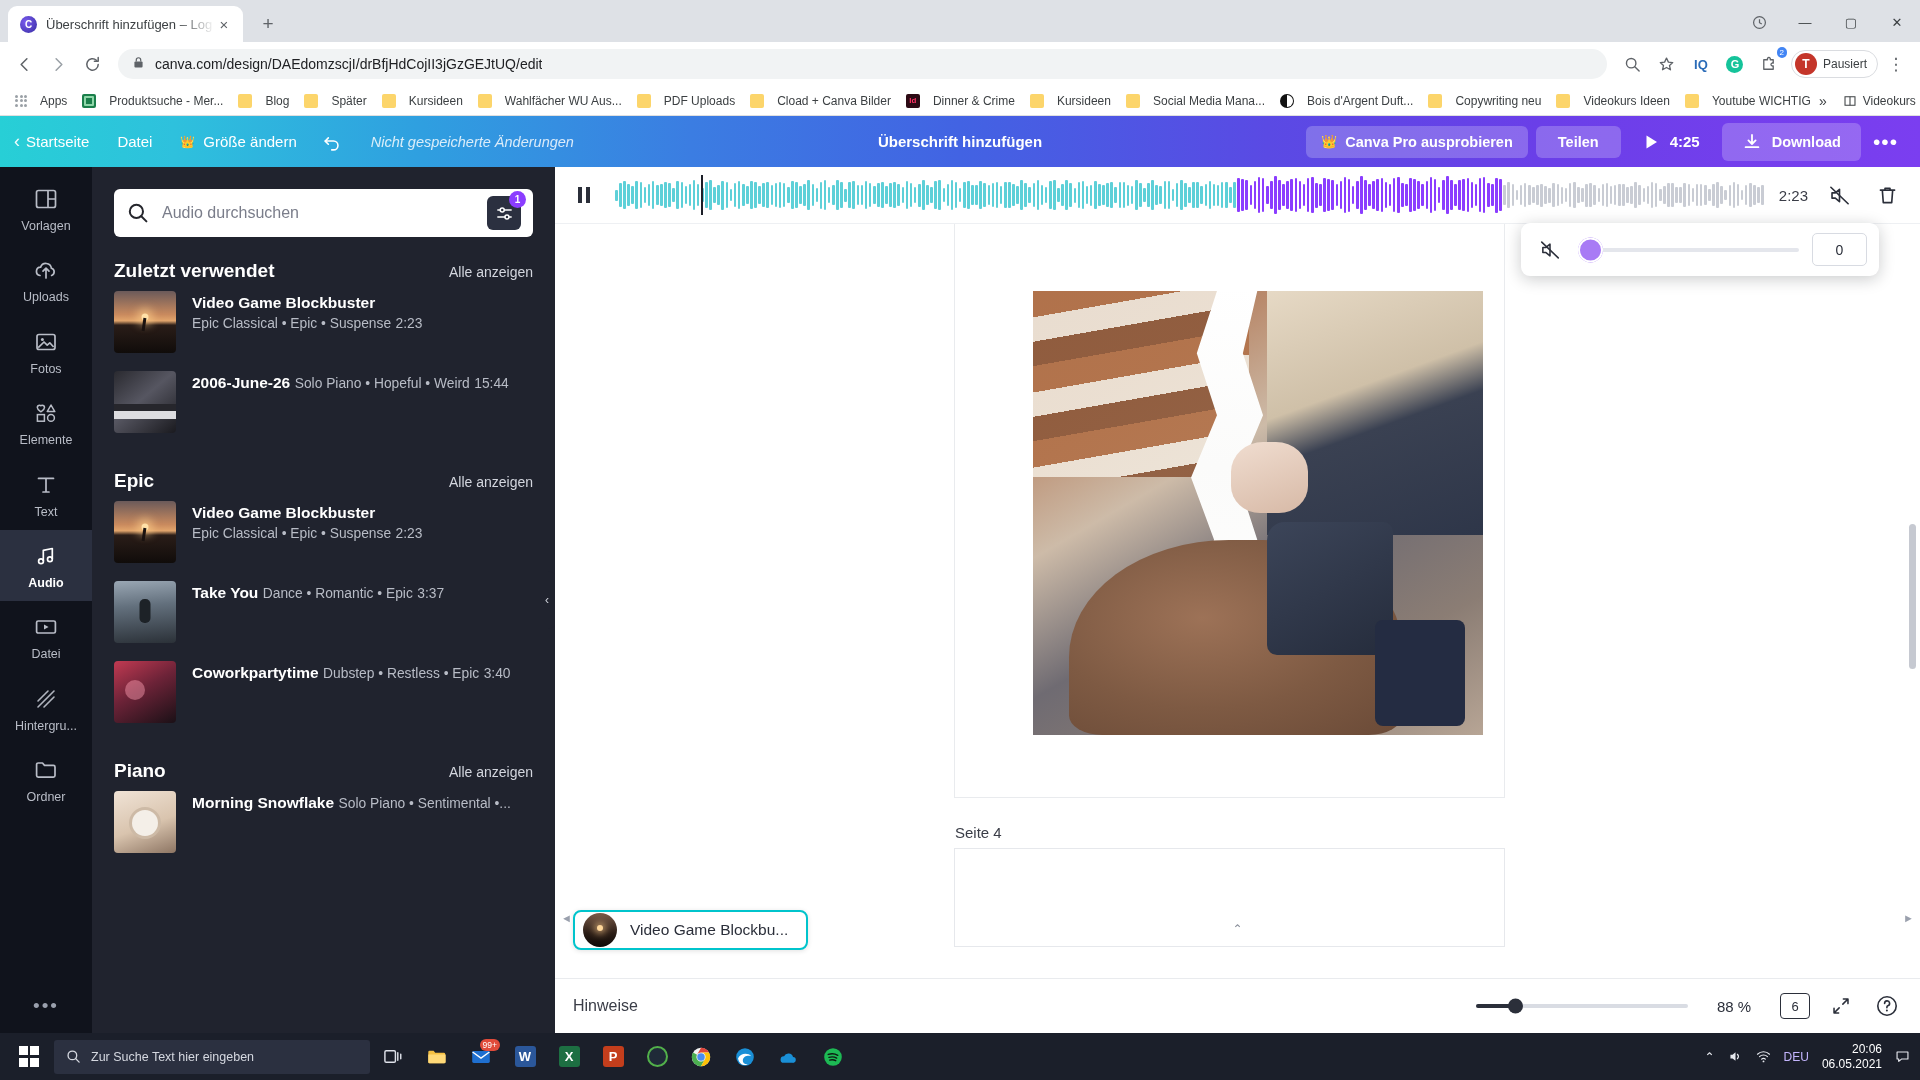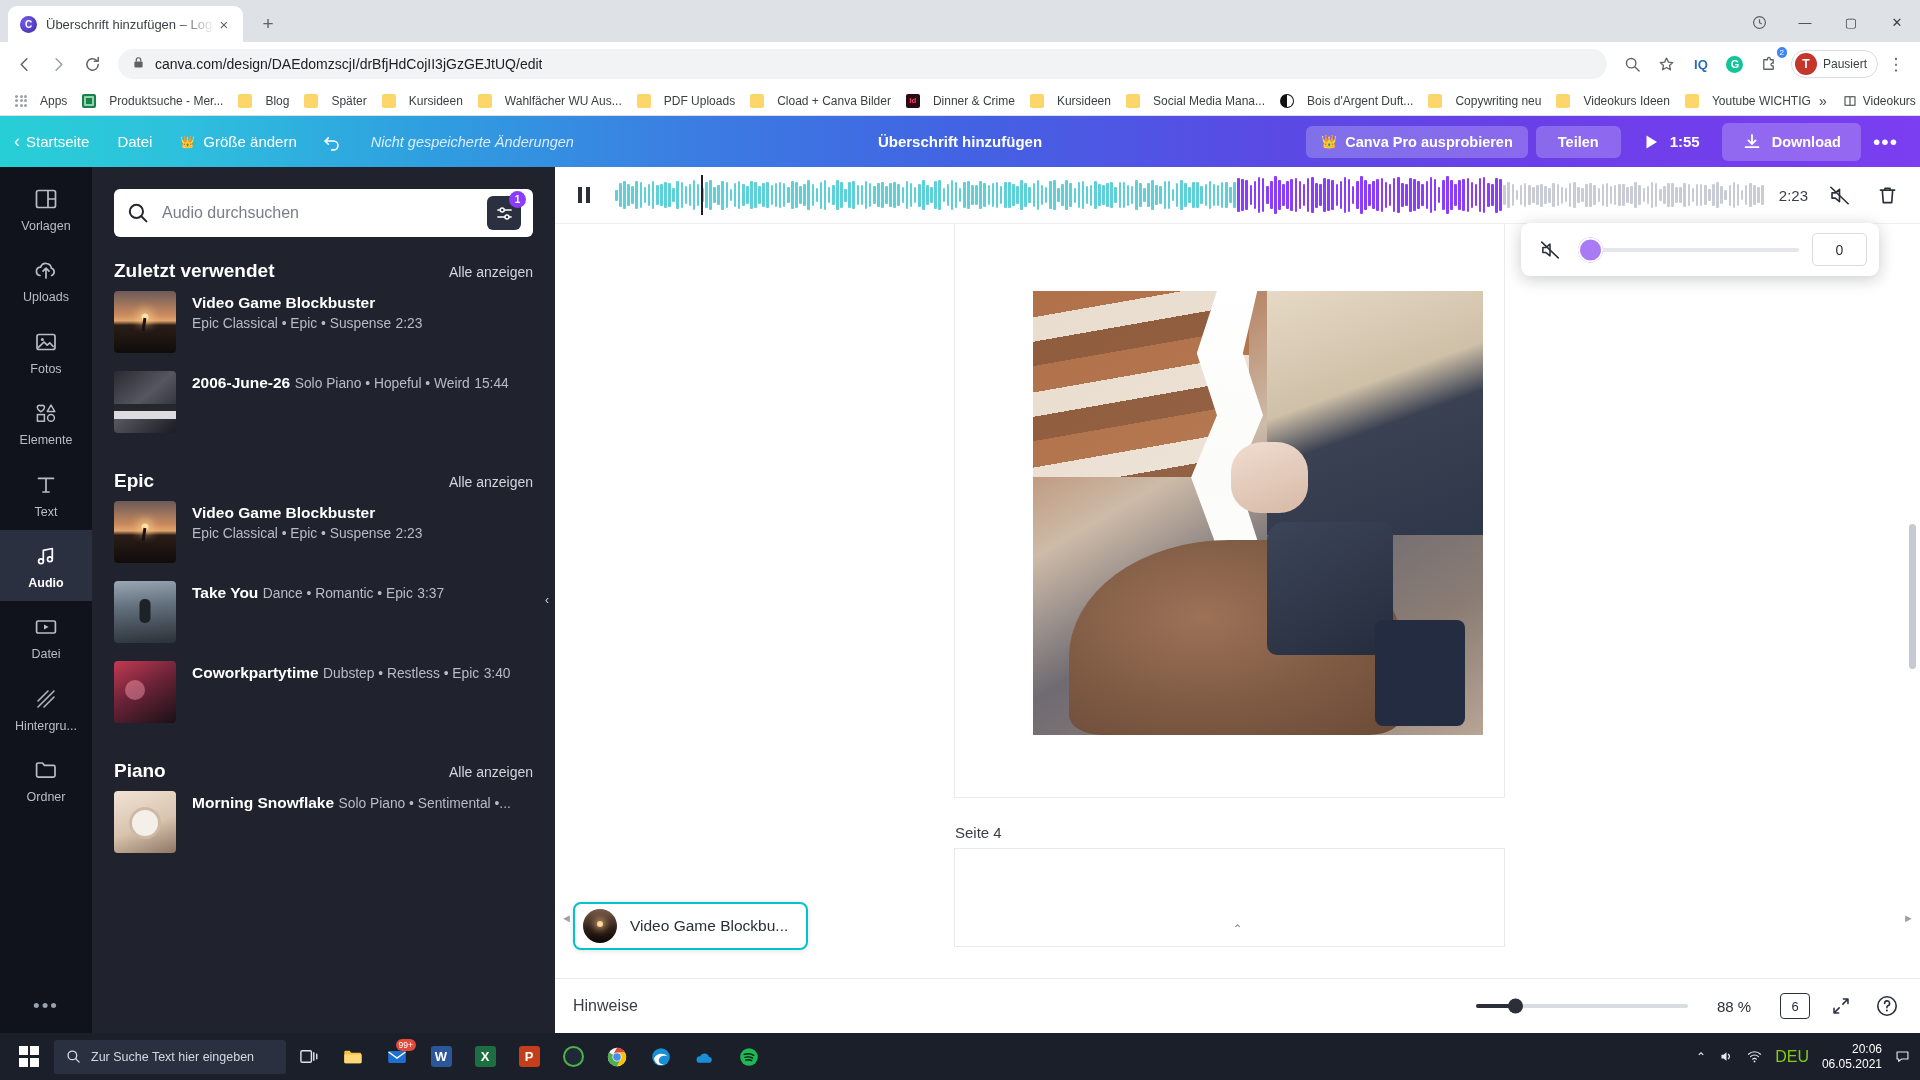--- a/index.html
+++ b/index.html
@@ -142,21 +142,21 @@
   .vol-knob { position:absolute; left:-2px; top:50%; transform:translateY(-50%); width:25px; height:25px;
       border-radius:50%; background:#a87bf5; box-shadow:0 0 0 2px #fff inset; }
   .vol-num { width:55px; height:33px; border:1px solid #d8dbe2; border-radius:5px; display:flex;
       align-items:center; justify-content:center; font-size:14px; color:#2b2f3a; }
 
   
   .canvas-wrap { flex:1; background:#fff; position:relative; overflow:hidden; }
   .page-card { position:absolute; background:#fff; box-shadow:0 0 0 1px #e9ebee; }
   .page-lbl { position:absolute; font-size:15px; color:#3a3d47; }
   .photo { position:absolute; overflow:hidden; background:#b9a091; }
-  .audio-chip { position:absolute; left:18px; bottom:12px; height:48px; background:#fff;
+  .audio-chip { position:absolute; left:18px; bottom:12px; height:40px; background:#fff;
       border:2.5px solid #00c4cc; border-radius:8px; display:flex; align-items:center; gap:13px;
       padding:0 18px 0 8px; box-shadow:0 1px 5px rgba(0,0,0,.12); z-index:8;}
   .chip-av { width:34px; height:34px; border-radius:50%; background:#2f2622; flex:0 0 auto;
       display:flex; align-items:center; justify-content:center; overflow:hidden;}
   .chip-name { font-size:15.5px; color:#2b2f3a; white-space:nowrap; }
   .vscroll { position:absolute; right:4px; top:300px; width:7px; height:145px; background:#c6c9d1; border-radius:4px;}
   .hscroll-l { position:absolute; left:6px; bottom:54px; color:#9aa0ad; font-size:11px; }
   .hscroll-r { position:absolute; right:6px; bottom:54px; color:#9aa0ad; font-size:11px; }
   .notes-caret { position:absolute; left:50%; transform:translateX(-50%); bottom:40px;
       width:56px; height:18px; color:#8a8f9b; font-size:12px; display:flex; align-items:center; justify-content:center; }
@@ -174,21 +174,21 @@
   .pagecount { width:30px; height:26px; border:1.6px solid #2b2f3a; border-radius:4px; display:flex;
       align-items:center; justify-content:center; font-size:13px; color:#2b2f3a; }
   .sb-ic { width:30px; height:30px; display:flex; align-items:center; justify-content:center; color:#2b2f3a;}
 
   
   .taskbar { height:47px; flex:0 0 47px; background:#1b1f2a; display:flex; align-items:center;
       padding:0 6px; gap:2px; }
   .tb-start { width:46px; height:47px; display:flex; align-items:center; justify-content:center; }
   .winlogo { display:grid; grid-template-columns:9px 9px; grid-template-rows:9px 9px; gap:2.5px; }
   .winlogo i { background:#fff; display:block; }
-  .tb-search { width:232px; height:34px; background:#2b3040; border-radius:3px; display:flex;
+  .tb-search { width:316px; height:34px; background:#2b3040; border-radius:3px; display:flex;
       align-items:center; gap:10px; padding:0 12px; }
   .tb-search span { font-size:12.5px; color:#d5d8e0; white-space:nowrap; }
   .tb-app { width:42px; height:47px; display:flex; align-items:center; justify-content:center; position:relative;}
   .tb-badge { position:absolute; top:6px; right:2px; background:#e04b3a; color:#fff; font-size:8.5px;
       border-radius:8px; padding:0 3px; line-height:12px; }
   .tray { margin-left:auto; display:flex; align-items:center; gap:13px; padding-right:4px; color:#e6e8ee; font-size:12px;}
   .clock { text-align:right; line-height:1.25; font-size:12px; color:#fff; }
   .tray-ic { display:flex; align-items:center; justify-content:center; color:#e6e8ee;}
 </style>
 </head>
@@ -380,21 +380,21 @@
       <span class="h-spacer"></span>
       <div class="btn-pro">
         <span style="font-size:13px;">👑</span>
         <span>Canva Pro ausprobieren</span>
       </div>
       <div class="btn-share">Teilen</div>
       <div class="btn-play">
         <svg width="20" height="20" viewBox="0 0 20 20">
             <path d="M5.5 3.5 16 10 5.5 16.5z" fill="#fff"></path>
           </svg>
-        <span>1:55</span>
+        <span>4:25</span>
       </div>
       <div class="btn-dl">
         <svg width="20" height="20" viewBox="0 0 20 20">
             <path d="M10 3v9m0 0 3.6-3.6M10 12 6.4 8.4" fill="none" stroke="#fff" stroke-width="1.8" stroke-linecap="round" stroke-linejoin="round"></path>
             <path d="M3.6 15.2h12.8" stroke="#fff" stroke-width="1.8" stroke-linecap="round"></path>
           </svg>
         <span>Download</span>
       </div>
       <div class="btn-dots">•••</div>
     </div>
@@ -1031,21 +1031,21 @@
             <path d="M2.6 6h2.2L8 3.4v9.2L4.8 10H2.6z" fill="#e6e8ee"></path>
             <path d="M10 5.6a3.4 3.4 0 0 1 0 4.8" fill="none" stroke="#e6e8ee" stroke-width="1.2" stroke-linecap="round"></path>
           </svg>
       </span>
       <span class="tray-ic">
         <svg width="15" height="15" viewBox="0 0 16 16">
             <path d="M1.6 5.6A9 9 0 0 1 14.4 5.6M3.8 8.2a5.9 5.9 0 0 1 8.4 0M6 10.8a2.8 2.8 0 0 1 4 0" fill="none" stroke="#e6e8ee" stroke-width="1.2" stroke-linecap="round"></path>
             <circle cx="8" cy="13.2" r="1" fill="#e6e8ee"></circle>
           </svg>
       </span>
-      <span style="font-size:16px;color:#84cc16;">DEU</span>
+      <span style="font-size:12px;color:#c4b5fd;">DEU</span>
       <span class="clock">
         <span style="display:block;">20:06</span>
         <span style="display:block;">06.05.2021</span>
       </span>
       <span class="tray-ic">
         <svg width="15" height="15" viewBox="0 0 16 16">
             <path d="M2.2 3.2h11.6v7.4H7.2L4 13.2v-2.6H2.2z" fill="none" stroke="#e6e8ee" stroke-width="1.2" stroke-linejoin="round"></path>
           </svg>
       </span>
     </div>

